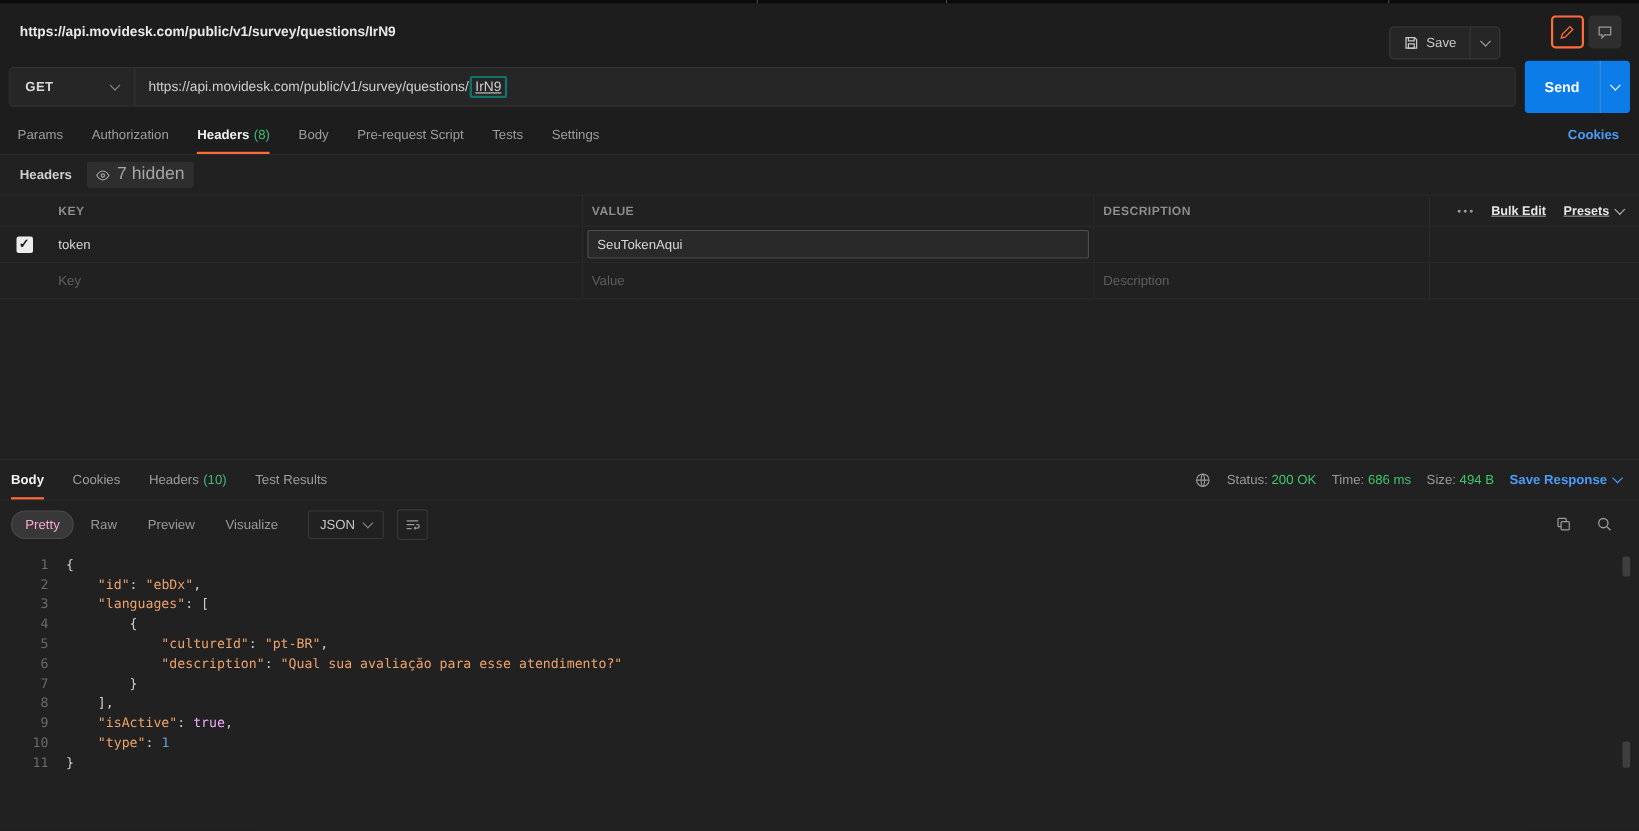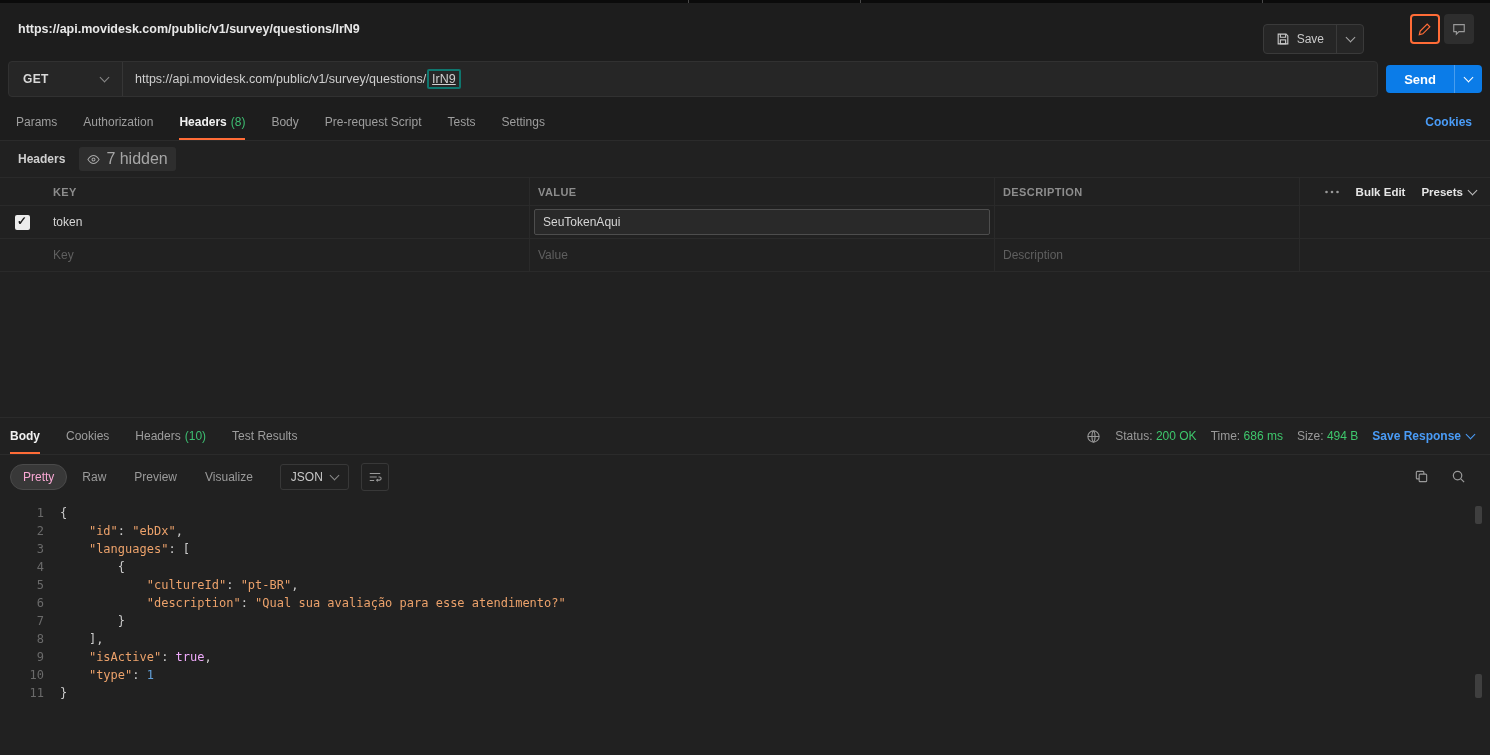--- a/index.html
+++ b/index.html
@@ -29,21 +29,21 @@
   .edit-btn { border:2px solid #ff6c37; color:#ff6c37; margin-right:4px; }
   .cmt-btn { background:#2e2e2e; color:#9a9a9a; }
 
   
   .request-row { height:48px; flex:none; background:#1d1d1d; display:flex; align-items:center; padding:0 8px; gap:8px; }
   .url-control { flex:1; height:36px; display:flex; align-items:stretch; background:#262626; border:1px solid #313131; border-radius:4px; overflow:hidden; }
   .method-select { width:114px; flex:none; display:flex; align-items:center; justify-content:space-between; padding:0 14px; border-right:1px solid #363636; cursor:pointer; color:#d9d9d9; font-weight:700; letter-spacing:.3px; }
   .method-select .chev { color:#8a8a8a; }
   .url-input { flex:1; display:flex; align-items:center; padding:0 12px; color:#cfcfcf; font-size:12.5px; white-space:nowrap; overflow:hidden; cursor:text; }
   .hl-box { display:inline-block; border:2px solid #0f766e; border-radius:2px; padding:1px 3px; margin-left:1px;text-decoration:underline; }
-  .send-group { flex:none; height:28px; display:flex; align-items:stretch; border-radius:4px; overflow:hidden; }
+  .send-group { flex:none; height:48px; display:flex; align-items:stretch; border-radius:4px; overflow:hidden; }
   .send-main { background:#0b7ce8; color:#fff; font-weight:700; font-size:13px; display:flex; align-items:center; padding:0 18px; cursor:pointer; }
   .send-chev { background:#0b7ce8; border-left:1px solid rgba(255,255,255,.25); width:28px; display:flex; align-items:center; justify-content:center; color:#fff; cursor:pointer; }
 
   
   .request-tabs { height:38px; flex:none; background:#1d1d1d; border-bottom:1px solid #2b2b2b; display:flex; align-items:stretch; padding:0 18px 0 16px;gap:39px; }
   .tabs-left { display:flex; align-items:stretch; gap:26px; }
   .rtab { display:flex; align-items:center; gap:4px; color:#9e9e9e; cursor:pointer; position:relative; white-space:nowrap; }
   .rtab.active { color:#f1f1f1; font-weight:700; }
   .rtab.active::after { content:""; position:absolute; left:0; right:0; bottom:0; height:2px; background:#ff6c37; }
   .rtab .count { color:#3dbd71; font-weight:400; }
@@ -60,21 +60,21 @@
   .trow.head { border-top:1px solid #2a2a2a; height:29px; }
   .trow.data { height:33px; }
   .cb { border-right:1px solid #2a2a2a; height:100%; display:flex; align-items:center; }
   .hcell { font-size:11px; font-weight:700; letter-spacing:.4px; color:#8d8d8d; padding-left:8px; }
   .ccell { padding-left:8px; color:#d6d6d6; }
   .ccell.muted, .hph { color:#5f5f5f; }
   .chk-cell { display:flex; justify-content:center; align-items:center; height:100%; }
   .checkbox { width:15px; height:15px; background:#ececec; border-radius:2px; position:relative; cursor:pointer; }
   .checkbox::after { content:"✓"; position:absolute; left:2px; top:-1px; color:#1b1b1b; font-size:12px; font-weight:700; }
   .val-input { margin:3px 4px; height:26px; flex:1; background:#292929; border:1px solid #4d4d4d; border-radius:2px; display:flex; align-items:center; padding:0 8px; color:#d6d6d6; cursor:text; }
-  .actions { display:flex; align-items:center; justify-content:flex-end; gap:16px; padding-right:14px; color:#9a9a9a; }
+  .actions { display:flex; align-items:center; justify-content:flex-end; gap:16px; padding-right:14px; color:#9a9a9a;text-decoration:underline; }
   .actions .alabel { color:#e6e6e6; font-weight:700; font-size:11.5px; cursor:pointer; }
   .presets { display:flex; align-items:center; gap:6px; }
   .presets .chev { color:#bdbdbd; }
   .dots-btn { cursor:pointer; display:flex; align-items:center; }
 
   .flex-spacer { flex:1; }
 
   
   .response { flex:none; border-top:1px solid #2b2b2b; display:flex; flex-direction:column; height:338px; }
   .resp-tabs { height:37px; flex:none; display:flex; align-items:stretch; padding:0 16px 0 10px; border-bottom:1px solid #2b2b2b; }

